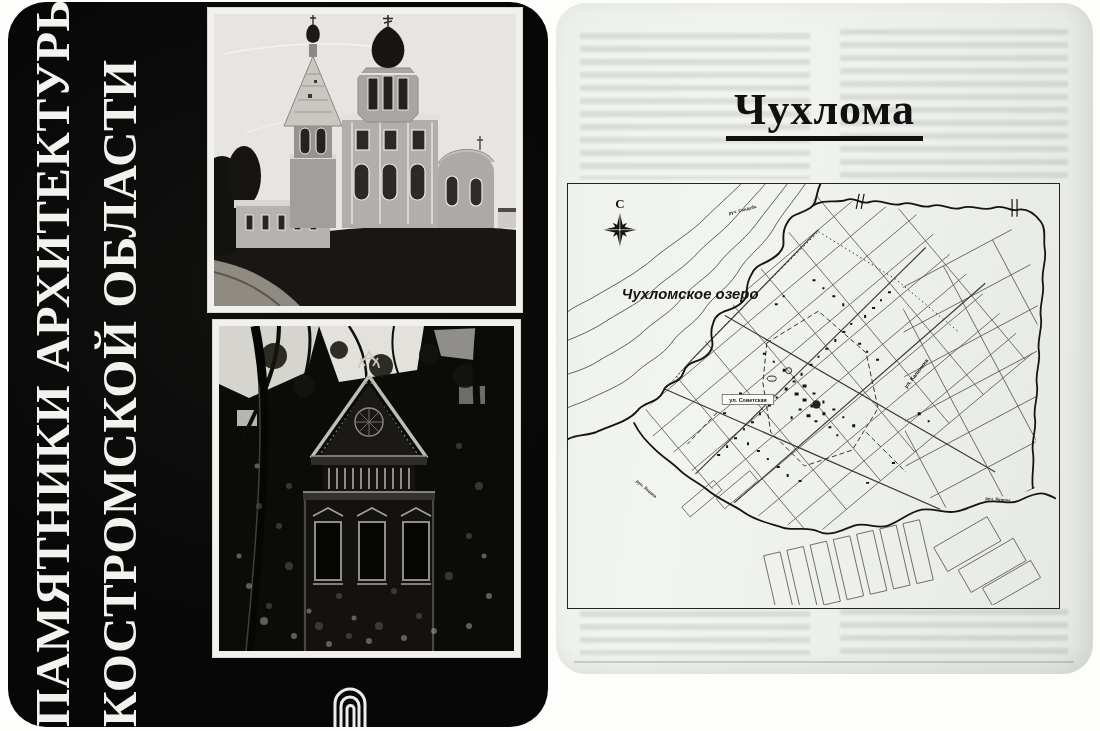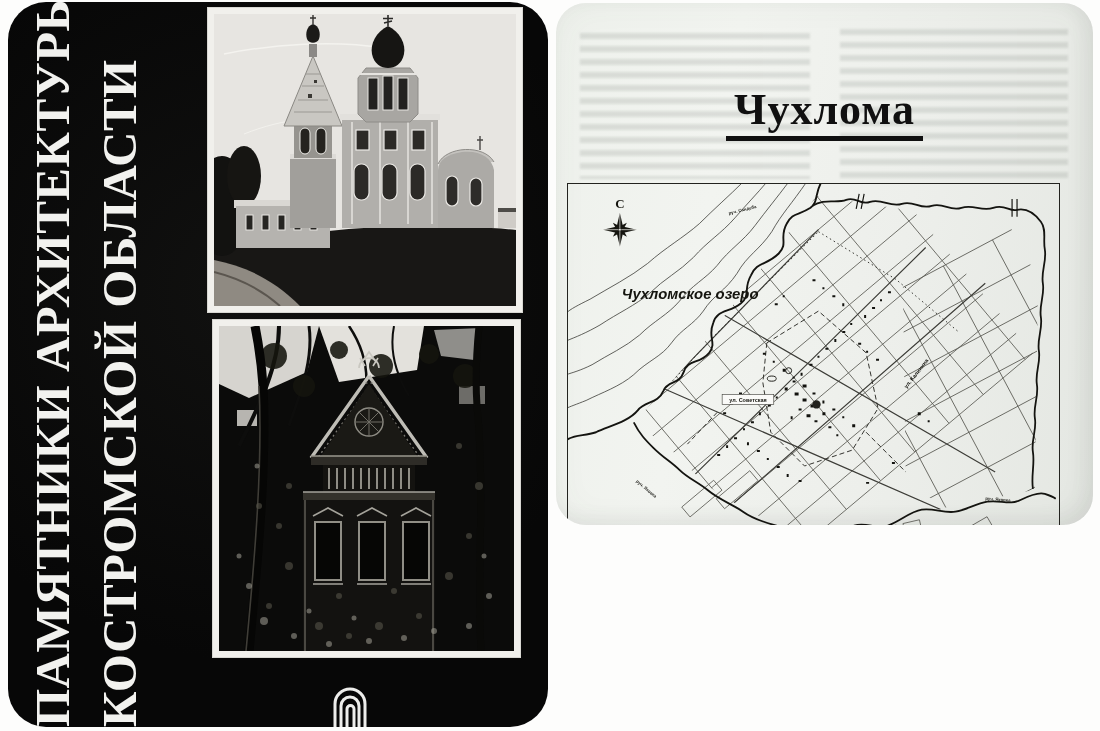--- a/index.html
+++ b/index.html
@@ -16,21 +16,21 @@
          font-family:"Liberation Serif",serif;font-weight:700;font-size:49px;
          line-height:1.36;letter-spacing:.5px;}
   .photo-frame{position:absolute;background:#f1f0ec;
          box-shadow:0 0 0 1px #d8d7d2 inset;}
   .photo-frame.church{left:199px;top:5px;width:316px;height:306px;padding:0;}
   .photo-frame.terem{left:204px;top:317px;width:309px;height:339px;}
   .photo-frame svg{position:absolute;left:7px;top:7px;}
   .logo{position:absolute;left:322px;top:681px;width:40px;height:46px;}
 
   
-  .page{position:absolute;left:556px;top:3px;width:537px;height:522px;
+  .page{position:absolute;left:556px;top:3px;width:537px;height:671px;
         border-radius:30px;overflow:hidden;
         background:linear-gradient(100deg,#eef1ec 0%,#f2f4f0 30%,#edefeb 62%,#e4e7e2 100%);
         box-shadow:inset -8px -6px 18px rgba(60,70,60,.08), inset 0 0 36px rgba(80,90,80,.05);}
   .page-title{position:absolute;left:0;top:84px;width:537px;text-align:center;z-index:3;}
   .page-title span{display:inline-block;font-family:"Liberation Serif",serif;
         font-weight:700;font-size:44px;letter-spacing:1px;color:#101010;
         border-bottom:5px solid #101010;padding:0 8px 3px 8px;line-height:1.05;}
   .ghost{position:absolute;z-index:1;filter:blur(1.1px);opacity:.55;
         background-image:repeating-linear-gradient(180deg,
           rgba(96,104,98,.28) 0px, rgba(96,104,98,.28) 6px,

